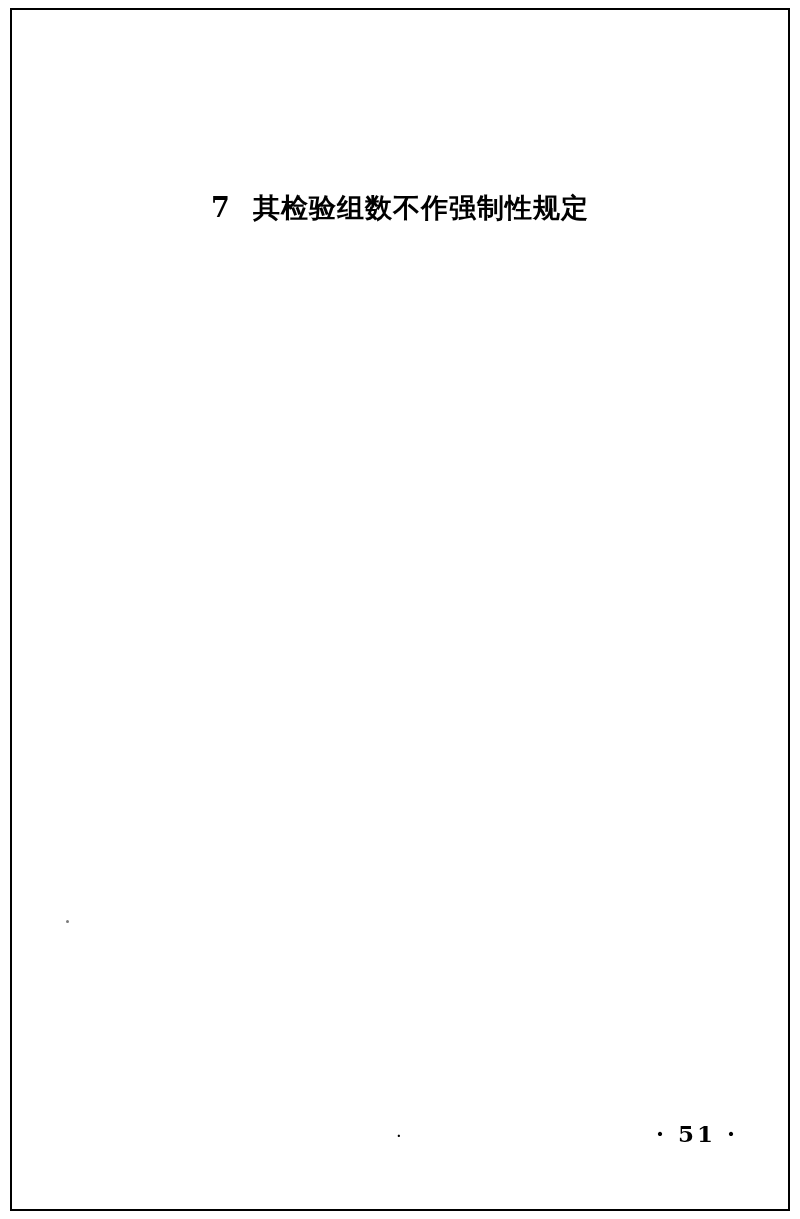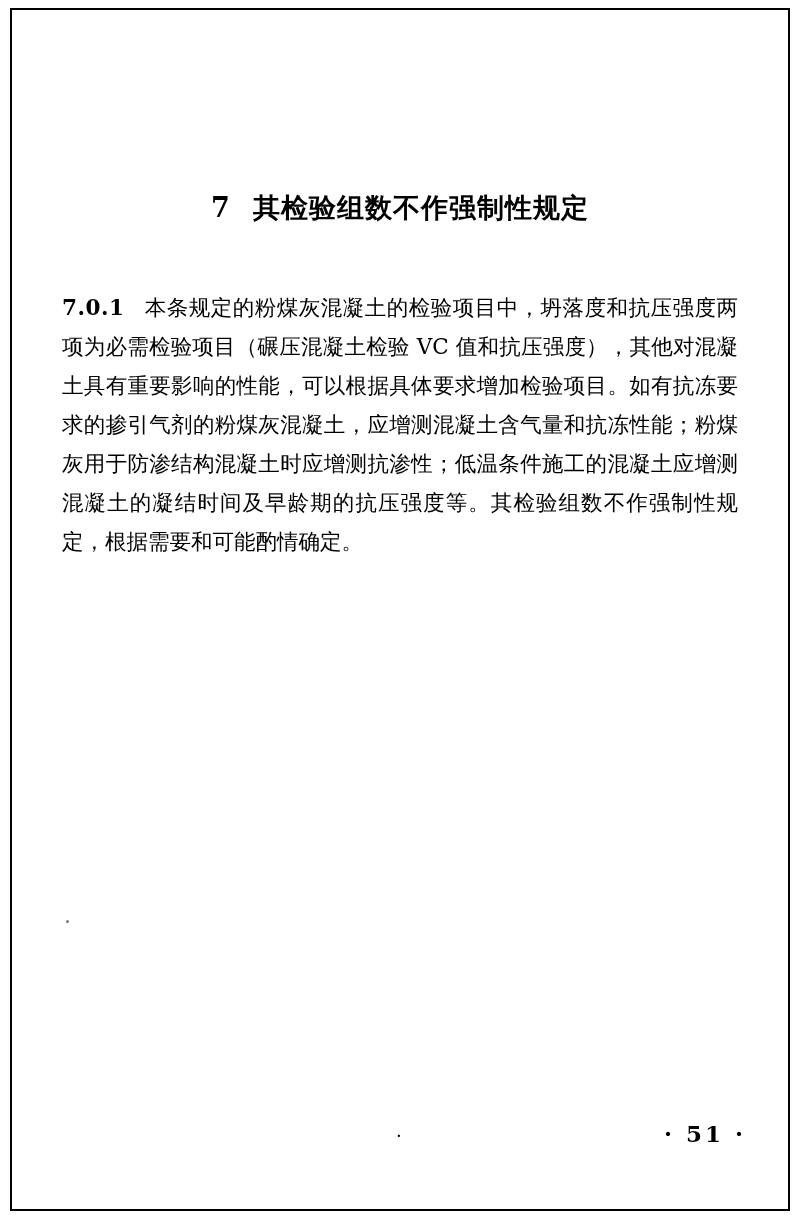--- a/index.html
+++ b/index.html
@@ -71,21 +71,21 @@
   }
   .footer-dot {
     position: absolute;
     left: 396px;
     top: 0px;
     font-size: 18px;
     color: #000000;
   }
   .page-number {
     position: absolute;
-    right: 54px;
+    right: 62px;
     top: -5px;
     font-size: 23px;
     font-weight: bold;
     color: #000000;
     letter-spacing: 3px;
     text-align: center;
   }
   .stray-mark {
     position: absolute;
     left: 66px;
@@ -102,23 +102,20 @@
 <div class="page">
 
   <div class="page-border"></div>
 
   <div class="content">
 
     <div class="chapter-title">
       <span class="num">7</span><span>其检验组数不作强制性规定</span>
     </div>
 
-    <div class="body-block">
-      <span class="clause-no">7.0.1</span><span class="clause-gap"></span><span>本条规定的粉煤灰混凝土的检验项目中，坍落度和抗压强度两项为必需检验项目（碾压混凝土检验 VC 值和抗压强度），其他对混凝土具有重要影响的性能，可以根据具体要求增加检验项目。如有抗冻要求的掺引气剂的粉煤灰混凝土，应增测混凝土含气量和抗冻性能；粉煤灰用于防渗结构混凝土时应增测抗渗性；低温条件施工的混凝土应增测混凝土的凝结时间及早龄期的抗压强度等。其检验组数不作强制性规定，根据需要和可能酌情确定。</span>
-    </div>
 
   </div>
 
   <div class="stray-mark"></div>
 
   <div class="footer">
     <span class="footer-dot">·</span>
     <span class="page-number">
       <span>·</span>
       <span>51</span>

